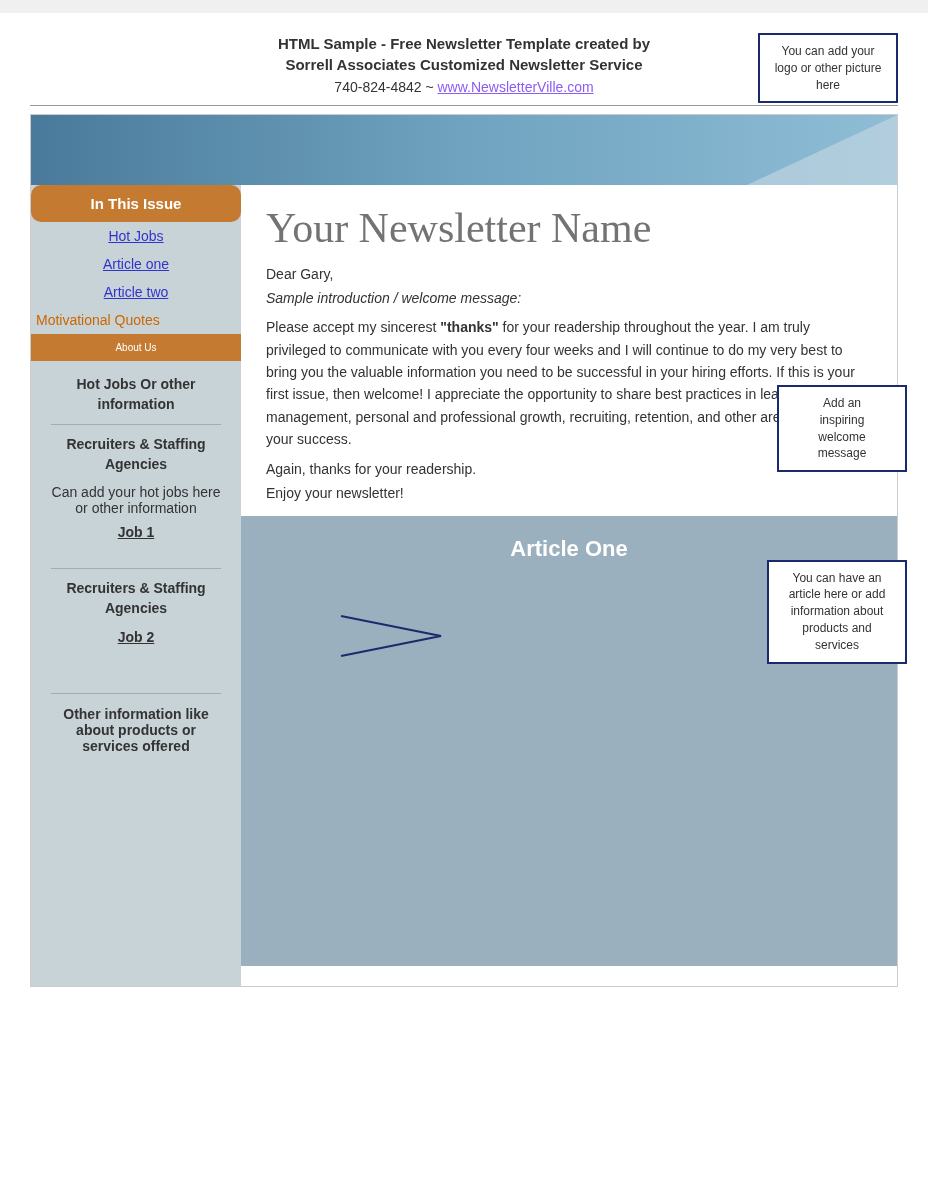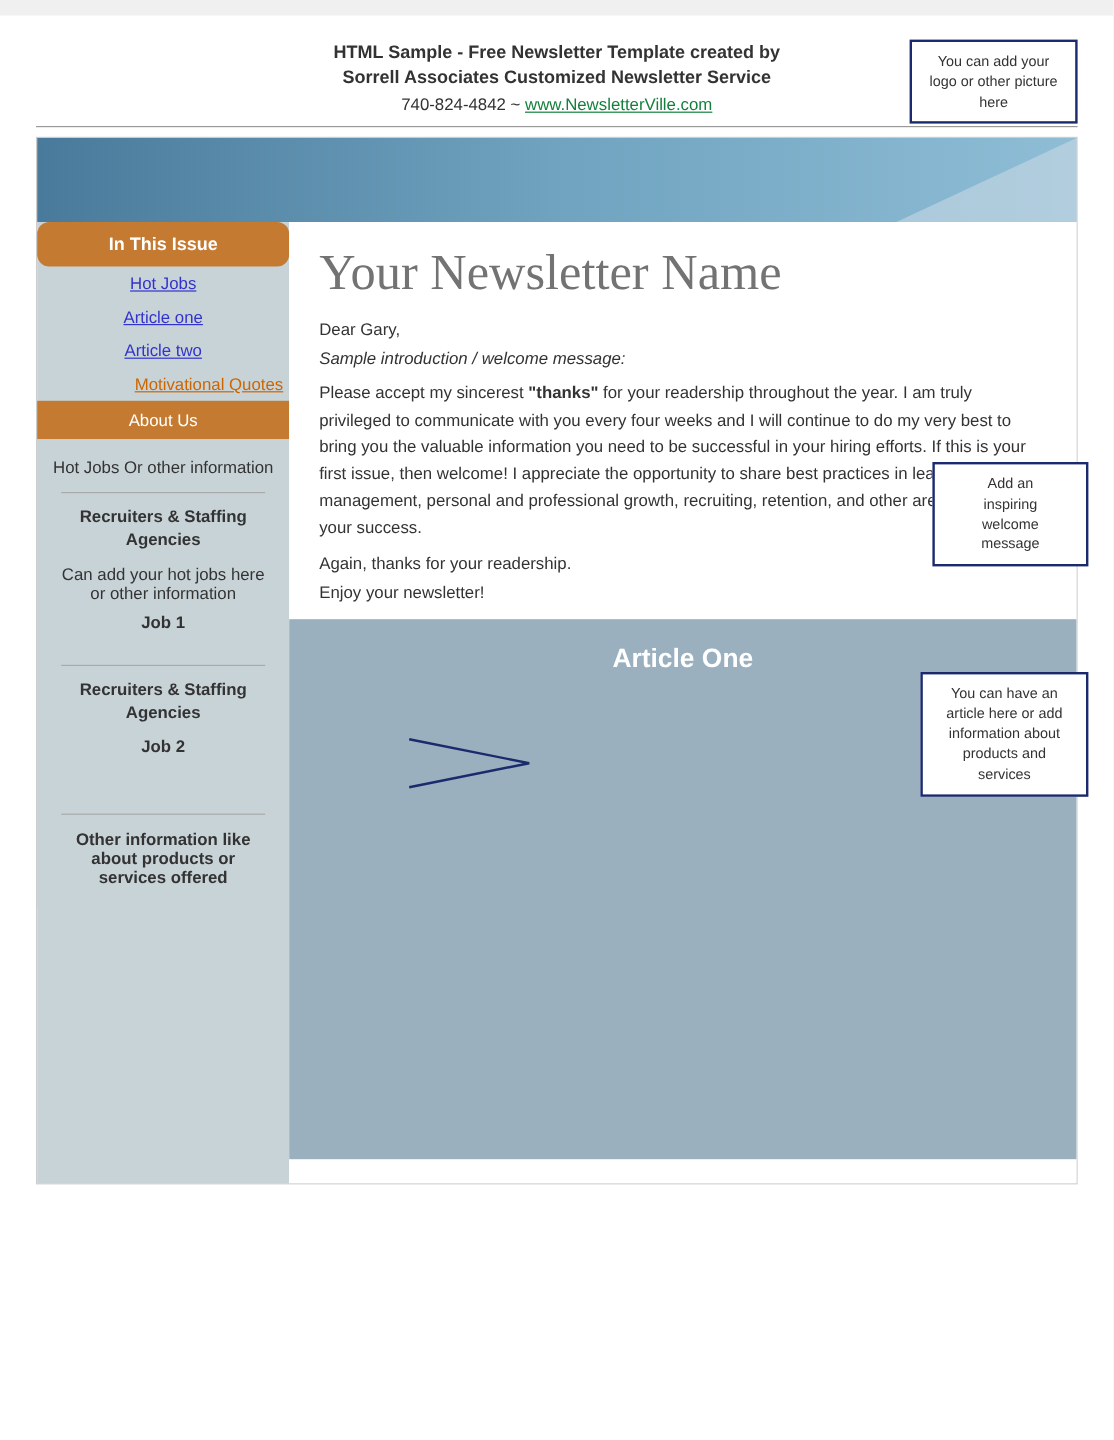--- a/index.html
+++ b/index.html
@@ -27,21 +27,21 @@
     .header-title {
       font-size: 15px;
       font-weight: bold;
       line-height: 1.4;
     }
     .header-contact {
       font-size: 14px;
       margin-top: 4px;
     }
     .header-contact a {
-      color: #15803d;
+      color: #8b5cf6;
       text-decoration: underline;
     }
     .header-divider {
       border: none;
       border-top: 1px solid #999;
       margin: 8px 0;
     }
 
     
     .logo-annotation {
@@ -98,62 +98,62 @@
       display: block;
       text-align: center;
       color: #3333cc;
       text-decoration: underline;
       padding: 6px 5px;
       font-size: 14px;
       cursor: pointer;
     }
     .sidebar-motivational {
       display: block;
-      text-align: right;
+      text-align: left;
       color: #cc6600;
-      text-decoration: underline;
       padding: 6px 5px;
       font-size: 14px;
       cursor: pointer;
     }
     .sidebar-about-us {
       background: #c47a30;
       color: #fff;
       text-align: center;
       padding: 8px 5px;
-      font-size: 14px;
+      font-size: 10px;
     }
     .sidebar-hot-jobs-section {
       background: #c8d3d8;
       padding: 8px 10px;
       text-align: center;
     }
     .sidebar-hot-jobs-title {
       font-size: 14px;
-      font-weight: normal;
+      font-weight: bold;
       line-height: 1.4;
       padding: 6px 0;
     }
     .sidebar-divider {
       border: none;
       border-top: 1px solid #aaa;
       margin: 4px 10px;
     }
     .sidebar-bold-text {
       font-weight: bold;
       font-size: 14px;
       line-height: 1.4;
       text-align: center;
       padding: 6px 10px;
     }
     .sidebar-normal-text {
       font-size: 14px;
       font-weight: bold;
       text-align: center;
       padding: 4px 10px;
+      text-decoration: underline;
     }
     .sidebar-spacer {
       height: 20px;
     }
 
     
     .main-content {
       flex: 1;
       padding: 20px 25px;
       background: #fff;

